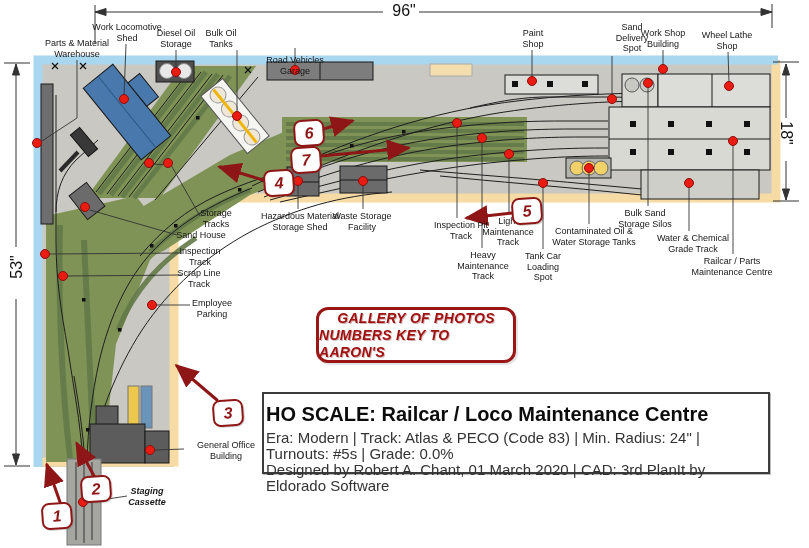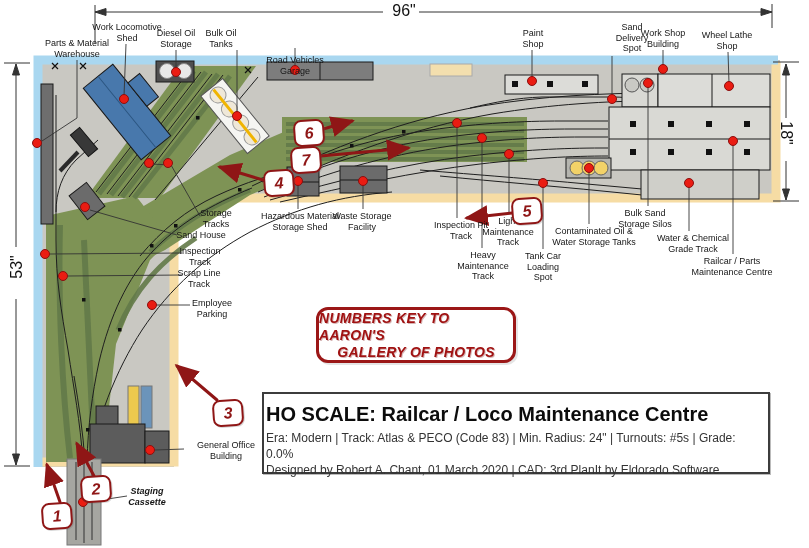--- a/index.html
+++ b/index.html
@@ -22,21 +22,21 @@
   .key-box{position:absolute;left:316px;top:307px;width:194px;height:50px;
            background:#fff;border:3px solid #9b1717;border-radius:12px;
            display:flex;flex-direction:column;justify-content:center;align-items:center;
            color:#a01212;font-weight:bold;font-style:italic;font-size:14px;line-height:17px;
            letter-spacing:.3px;text-shadow:1px 1px 0 rgba(120,10,10,.3);
            box-shadow:2px 2px 0 rgba(150,150,150,.25);}
   .title-block{position:absolute;left:262px;top:392px;width:500px;height:60px;
                background:#fff;border:2px solid #3c3c3c;padding:9px 2px;
                box-shadow:1px 1px 0 #bbb;}
   .tb-title{font-size:20px;font-weight:bold;color:#0c0c0c;margin-bottom:4px;}
-  .tb-line{font-size:12px;color:#333;line-height:16px;}
+  .tb-line{font-size:15px;color:#333;line-height:16px;}
 </style>
 </head>
 <body>
 
 <div class="stage">
 
   <svg class="base" width="809" height="548" viewBox="0 0 809 548">
 
     <path d="M 38,60 L 780,60 L 780,202 L 214,202 A 40 40 0 0 0 174,242 L 174,467 L 38,467 Z" fill="#c9c8c2"></path>
 
@@ -394,22 +394,22 @@
       <div class="callout" style="left: 527px; top: 211px;">5</div>
       <div class="callout" style="left: 309px; top: 133px;">6</div>
       <div class="callout" style="left: 306px; top: 160px;">7</div>
     </div>
 
   <div class="dim dim-top">96"</div>
   <div class="dim dim-left">53"</div>
   <div class="dim dim-right">18"</div>
 
   <div class="key-box">
+    <div>GALLERY OF PHOTOS</div>
     <div>NUMBERS KEY TO AARON'S</div>
-    <div>GALLERY OF PHOTOS</div>
   </div>
 
   <div class="title-block">
     <div class="tb-title">HO SCALE: Railcar / Loco Maintenance Centre</div>
     <div class="tb-line">Era: Modern | Track: Atlas &amp; PECO (Code 83) | Min. Radius: 24" | Turnouts: #5s | Grade: 0.0%</div>
     <div class="tb-line">Designed by Robert A. Chant, 01 March 2020 | CAD: 3rd PlanIt by Eldorado Software</div>
   </div>
 </div>
 
 </body></html>

